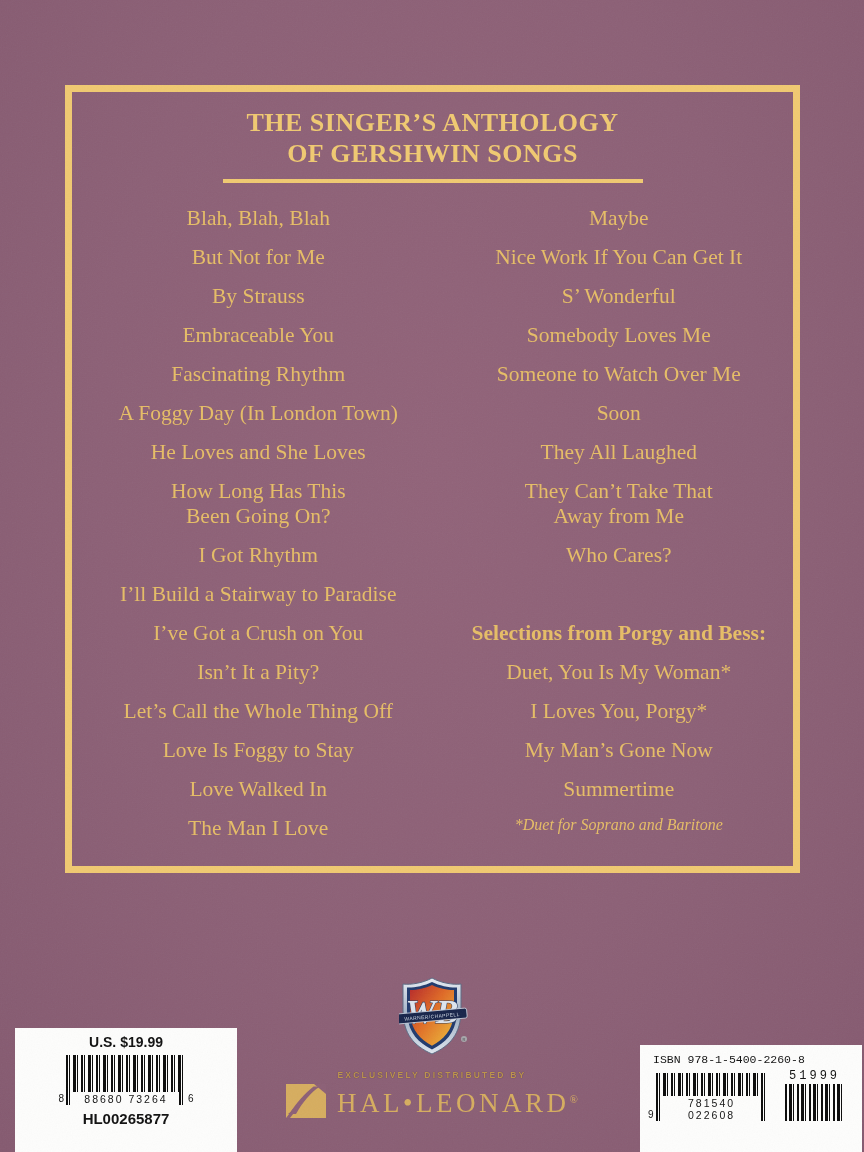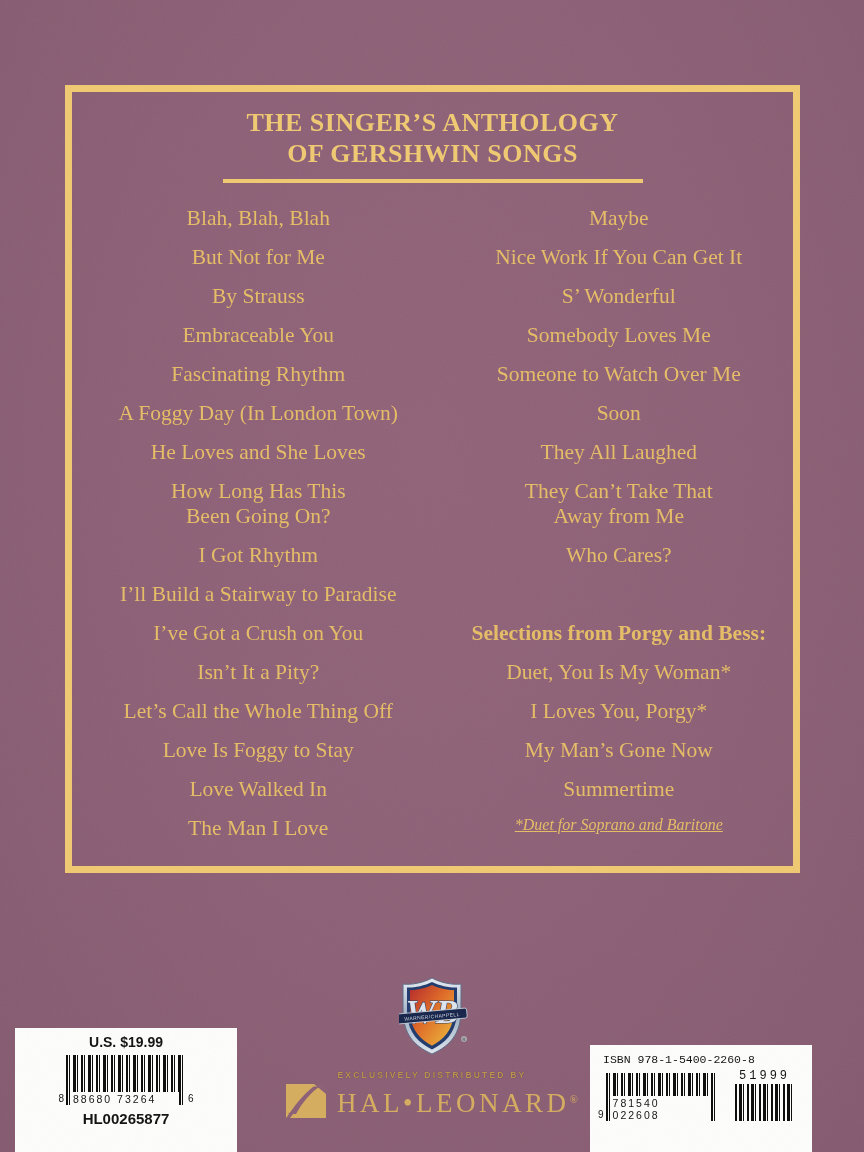--- a/index.html
+++ b/index.html
@@ -23,21 +23,21 @@
   .rule { width:420px; height:4px; background:#f0c971; margin:10px auto 0; }
   .cols { display:flex; margin-top:23px; }
   .col { flex:1; text-align:center;padding-left:12px; }
   .song {
     color:#e6bd66; font-size:21.5px; line-height:25px; margin:0 0 14px;
     white-space:pre-line;
   }
   .gap-row { height:39px; }
   .porgy-heading { color:#e6bd66; font-size:21.5px; line-height:25px; font-weight:bold; margin:0 0 14px; }
   .porgy-heading .it { }
-  .footnote { color:#e6bd66; font-size:16px; font-style:italic; margin-top:4px;text-decoration:underline; }
+  .footnote { color:#e6bd66; font-size:16px; font-style:italic; margin-top:4px; }
 
   
   .wb-logo { position:absolute; left:399px; top:976px; z-index:2; }
 
   
   .distrib { position:absolute; left:0; right:0; top:1070px; text-align:center; z-index:2; }
   .tagline {
     font-family:"Liberation Sans", sans-serif; font-weight:bold; font-size:8.5px;
     letter-spacing:2.2px; color:#bd934b; text-shadow:0 0 1px #4a3050;
   }
@@ -54,27 +54,27 @@
     background:#fdfdfc; z-index:3; box-sizing:border-box;
   }
   .price { text-align:center; margin-top:6px; font:bold 14px "Liberation Sans", sans-serif; color:#111; }
   .upc { display:flex; justify-content:center; align-items:flex-end; margin-top:5px; }
   .side-digit { font:10px "Liberation Sans", sans-serif; color:#111; margin:0 2px 1px; }
   .bars { position:relative; width:120px; height:50px; background:
       repeating-linear-gradient(90deg,#0b0b0b 0 2px, transparent 2px 3px, #0b0b0b 3px 4px,
         transparent 4px 7px, #0b0b0b 7px 10px, transparent 10px 11px, #0b0b0b 11px 12px, transparent 12px 15px); }
   .inbar-digits {
     position:absolute; bottom:0; left:7px; right:7px; background:#fdfdfc;
-    font:10.5px "Liberation Sans", sans-serif; letter-spacing:2px; text-align:left; color:#111;
+    font:10.5px "Liberation Sans", sans-serif; letter-spacing:2px; text-align:center; color:#111;
     padding-top:1px;
   }
   .catalog { text-align:center; margin-top:5px; font:bold 15px "Liberation Sans", sans-serif; color:#111; }
 
   .isbn-box {
-    position:absolute; left:590px; top:1045px; width:222px; height:107px;
+    position:absolute; left:640px; top:1045px; width:222px; height:107px;
     background:#fdfdfc; z-index:3; box-sizing:border-box;
   }
   .isbn { font:11.5px "Liberation Mono", monospace; color:#111; margin:8px 0 3px 13px; white-space:nowrap; }
   .ean-row { display:flex; align-items:flex-end; margin-left:6px; }
   .ean-bars { width:112px; height:48px; }
   .addon { margin-left:9px; width:60px;padding-left:8px; }
   .addon-digits { font:12px "Liberation Mono", monospace; color:#111; text-align:center; letter-spacing:3px; }
   .addon-bars { height:37px; margin-top:1px; background:
       repeating-linear-gradient(90deg,#0b0b0b 0 2px, transparent 2px 4px, #0b0b0b 4px 7px,
         transparent 7px 8px, #0b0b0b 8px 9px, transparent 9px 12px); }

